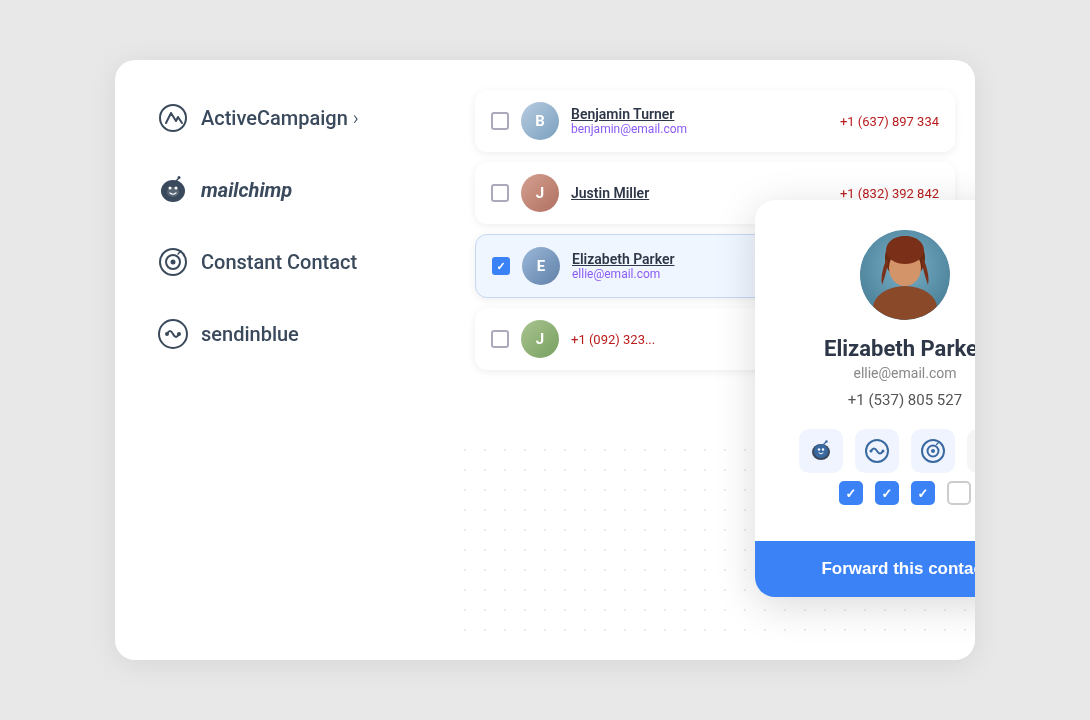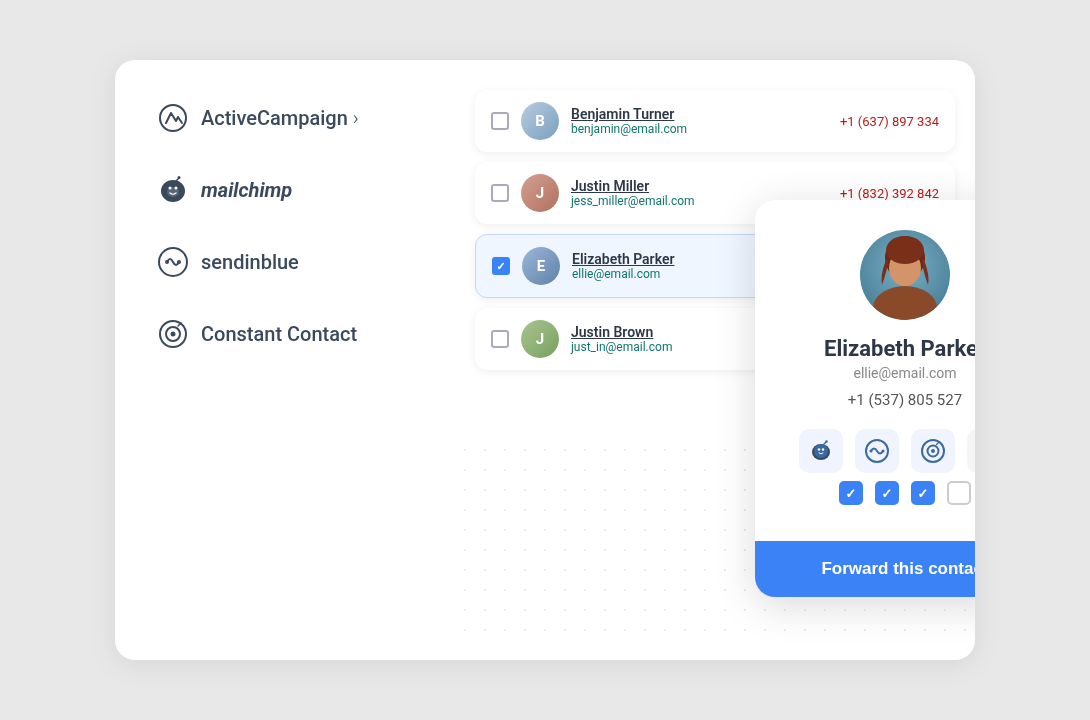--- a/index.html
+++ b/index.html
@@ -133,21 +133,21 @@
 
     .contact-name {
       font-size: 14px;
       font-weight: 600;
       color: #2d3748;
       text-decoration: underline;
     }
 
     .contact-email {
       font-size: 12px;
-      color: #0f766e;
+      color: #8b5cf6;
     }
 
     .contact-phone {
       font-size: 13px;
       color: #b91c1c;
       white-space: nowrap;
     }
 
     
     .forward-card {
@@ -339,41 +339,41 @@
           <line x1="20" y1="10" x2="24" y2="6" stroke="#3a4a5c" stroke-width="1.5"></line>
           <circle cx="24" cy="5.5" r="1.5" fill="#3a4a5c"></circle>
         </svg>
       </div>
       <span class="brand-label" style="font-style: italic; font-weight: 700; font-size: 20px;">mailchimp</span>
     </div>
 
     <div class="brand-item">
       <div class="brand-icon">
         <svg width="32" height="32" viewBox="0 0 32 32">
+          <circle cx="16" cy="16" r="13" fill="none" stroke="#3a4a5c" stroke-width="2"></circle>
+          <circle cx="16" cy="16" r="7" fill="none" stroke="#3a4a5c" stroke-width="2"></circle>
+          <circle cx="16" cy="16" r="2.5" fill="#3a4a5c"></circle>
+          <line x1="21" y1="8" x2="24" y2="5" stroke="#3a4a5c" stroke-width="1.5" stroke-linecap="round"></line>
+        </svg>
+      </div>
+      <span class="brand-label">Constant Contact</span>
+    </div>
+
+    <div class="brand-item">
+      <div class="brand-icon">
+        <svg width="32" height="32" viewBox="0 0 32 32">
           <circle cx="16" cy="16" r="14" fill="none" stroke="#3a4a5c" stroke-width="2"></circle>
           <path d="M10 16 Q13 10 16 16 Q19 22 22 16" fill="none" stroke="#3a4a5c" stroke-width="2" stroke-linecap="round"></path>
           <circle cx="10" cy="16" r="2" fill="#3a4a5c"></circle>
           <circle cx="22" cy="16" r="2" fill="#3a4a5c"></circle>
         </svg>
       </div>
       <span class="brand-label">sendinblue</span>
     </div>
 
-    <div class="brand-item">
-      <div class="brand-icon">
-        <svg width="32" height="32" viewBox="0 0 32 32">
-          <circle cx="16" cy="16" r="13" fill="none" stroke="#3a4a5c" stroke-width="2"></circle>
-          <circle cx="16" cy="16" r="7" fill="none" stroke="#3a4a5c" stroke-width="2"></circle>
-          <circle cx="16" cy="16" r="2.5" fill="#3a4a5c"></circle>
-          <line x1="21" y1="8" x2="24" y2="5" stroke="#3a4a5c" stroke-width="1.5" stroke-linecap="round"></line>
-        </svg>
-      </div>
-      <span class="brand-label">Constant Contact</span>
-    </div>
-
   </div>
 
   <div class="right-panel">
 
     <div class="contact-row">
       <div class="contact-checkbox"></div>
       <div class="avatar-face">
         <div class="face-bg" style="background: linear-gradient(135deg, #b8cce0, #7a9fbf);">B</div>
       </div>
       <div class="contact-info">
@@ -383,45 +383,40 @@
       <div class="contact-phone">+1 (637) 897 334</div>
     </div>
 
     <div class="contact-row">
       <div class="contact-checkbox"></div>
       <div class="avatar-face">
         <div class="face-bg" style="background: linear-gradient(135deg, #d4a090, #b07060);">J</div>
       </div>
       <div class="contact-info">
         <div class="contact-name">Justin Miller</div>
-        <div class="contact-email">jess_miller@email.com</div>
       </div>
       <div class="contact-phone">+1 (832) 392 842</div>
     </div>
 
     <div class="contact-row selected">
       <div class="contact-checkbox checked"></div>
       <div class="avatar-face">
         <div class="face-bg" style="background: linear-gradient(135deg, #9ab8d8, #6080a8);">E</div>
       </div>
       <div class="contact-info">
         <div class="contact-name">Elizabeth Parker</div>
         <div class="contact-email">ellie@email.com</div>
       </div>
       <div class="contact-phone">+1 (537) 805 527</div>
     </div>
 
     <div class="contact-row">
       <div class="contact-checkbox"></div>
       <div class="avatar-face">
         <div class="face-bg" style="background: linear-gradient(135deg, #a8c490, #78a060);">J</div>
-      </div>
-      <div class="contact-info">
-        <div class="contact-name">Justin Brown</div>
-        <div class="contact-email">just_in@email.com</div>
       </div>
       <div class="contact-phone">+1 (092) 323...</div>
     </div>
 
     <div class="dot-grid"></div>
 
     <div class="forward-card">
 
       <div class="forward-arrow">➜</div>
 

